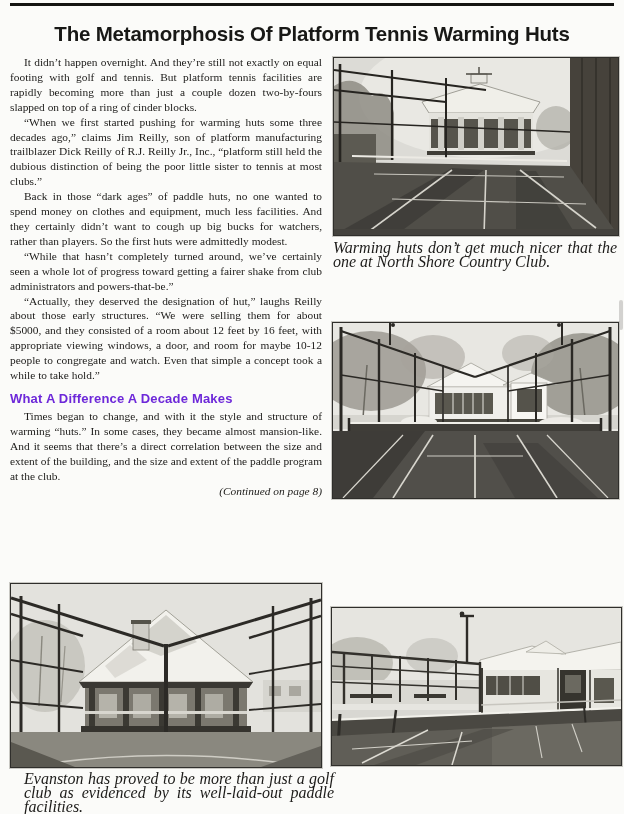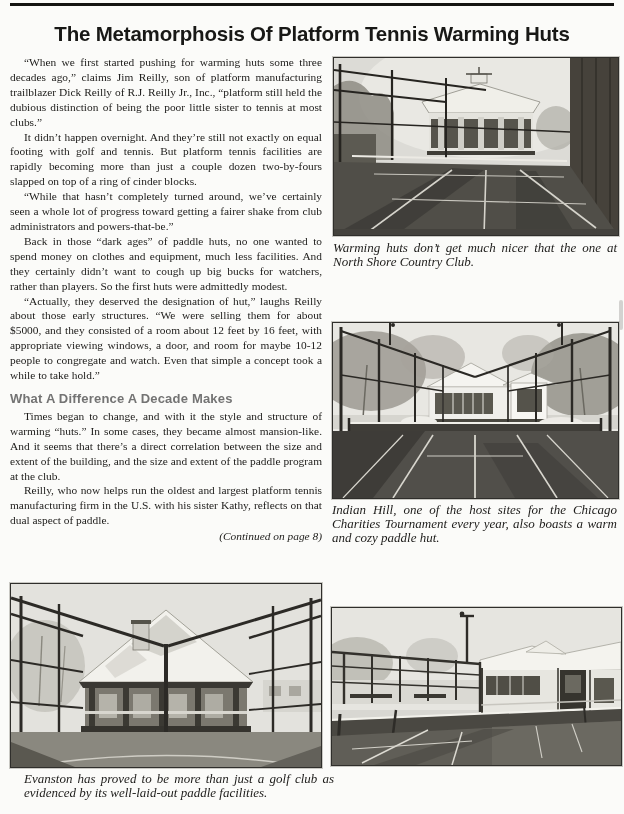--- a/index.html
+++ b/index.html
@@ -14,55 +14,54 @@
     position:absolute;left:0;top:22px;width:624px;text-align:center;
     font-family:"Liberation Sans",sans-serif;font-weight:bold;font-size:20.5px;
     letter-spacing:-0.2px;color:#181816;margin:0;
   }
   .left-col{position:absolute;left:10px;top:55px;width:312px;}
   .left-col p{
     margin:0;font-size:11.4px;line-height:14.9px;text-align:justify;text-indent:14px;
   }
   .subheading{
     font-family:"Liberation Sans",sans-serif;font-weight:bold;font-size:13px;
-    margin:8px 0 3px 0;letter-spacing:0.2px;color:#737373;
+    margin:8px 0 3px 0;letter-spacing:0.2px;color:#6d28d9;
   }
   .continued{
     text-align:right !important;font-style:italic;text-indent:0 !important;
     font-size:11.2px;margin-top:1px !important;
   }
   .photo{
     position:absolute;border:1px solid #2f2e2b;background:#d8d7d2;
     box-shadow:0 0 0 1px #c9c8c3;
   }
   .photo svg{display:block;width:100%;height:100%;}
   .caption{
-    position:absolute;font-style:italic;font-size:13px;line-height:13.8px;
+    position:absolute;font-style:italic;font-size:16px;line-height:13.8px;
     text-align:justify;color:#1d1c1a;margin:0;
   }
   .smudge{position:absolute;background:#b9b8b4;border-radius:2px;opacity:.6;}
 </style>
 </head>
 <body>
 
 <div class="page">
 
   <div class="top-rule"></div>
 
   <h1 class="title">The Metamorphosis Of Platform Tennis Warming Huts</h1>
 
   <div class="left-col">
+    <p>It didn’t happen overnight. And they’re still not exactly on equal footing with golf and tennis. But platform tennis facilities are rapidly becoming more than just a couple dozen two-by-fours slapped on top of a ring of cinder blocks.</p>
     <p>“When we first started pushing for warming huts some three decades ago,” claims Jim Reilly, son of platform manufacturing trailblazer Dick Reilly of R.J. Reilly Jr., Inc., “platform still held the dubious distinction of being the poor little sister to tennis at most clubs.”</p>
-    <p>It didn’t happen overnight. And they’re still not exactly on equal footing with golf and tennis. But platform tennis facilities are rapidly becoming more than just a couple dozen two-by-fours slapped on top of a ring of cinder blocks.</p>
+    <p>Back in those “dark ages” of paddle huts, no one wanted to spend money on clothes and equipment, much less facilities. And they certainly didn’t want to cough up big bucks for watchers, rather than players. So the first huts were admittedly modest.</p>
     <p>“While that hasn’t completely turned around, we’ve certainly seen a whole lot of progress toward getting a fairer shake from club administrators and powers-that-be.”</p>
-    <p>Back in those “dark ages” of paddle huts, no one wanted to spend money on clothes and equipment, much less facilities. And they certainly didn’t want to cough up big bucks for watchers, rather than players. So the first huts were admittedly modest.</p>
     <p>“Actually, they deserved the designation of hut,” laughs Reilly about those early structures. “We were selling them for about $5000, and they consisted of a room about 12 feet by 16 feet, with appropriate viewing windows, a door, and room for maybe 10-12 people to congregate and watch. Even that simple a concept took a while to take hold.”</p>
     <div class="subheading">What A Difference A Decade Makes</div>
     <p>Times began to change, and with it the style and structure of warming “huts.” In some cases, they became almost mansion-like. And it seems that there’s a direct correlation between the size and extent of the building, and the size and extent of the paddle program at the club.</p>
-    <p>Reilly, who now helps run the oldest and largest platform tennis manufacturing firm in the U.S. with his sister Kathy, reflects on that dual aspect of paddle.</p>
     <p class="continued">(Continued on page 8)</p>
   </div>
 
   <figure class="photo" style="left:333px;top:57px;width:284px;height:177px;margin:0;">
     <svg viewBox="0 0 284 177" preserveAspectRatio="none">
       <rect width="284" height="112" fill="#dcdbd6"></rect>
       <ellipse cx="150" cy="38" rx="125" ry="62" fill="#e9e8e3"></ellipse>
       <path d="M0,28 Q22,14 38,38 Q54,28 60,55 L60,102 L0,102 Z" fill="#8e8c84" opacity="0.85"></path>
       <rect x="0" y="76" width="42" height="30" fill="#5c5a52"></rect>
       <ellipse cx="222" cy="70" rx="20" ry="22" fill="#a5a39b" opacity="0.6"></ellipse>
@@ -158,21 +157,20 @@
       <polygon points="0,108 92,108 40,175 0,175" fill="#3e3c38"></polygon>
       <polygon points="150,120 205,120 265,175 182,175" fill="#403e3a" opacity="0.6"></polygon>
       <line x1="142" y1="112" x2="142" y2="175" stroke="#d8d6ce" stroke-width="1.8"></line>
       <line x1="100" y1="112" x2="60" y2="175" stroke="#d8d6ce" stroke-width="1.6"></line>
       <line x1="184" y1="112" x2="224" y2="175" stroke="#d8d6ce" stroke-width="1.6"></line>
       <line x1="70" y1="112" x2="10" y2="175" stroke="#d8d6ce" stroke-width="1.2"></line>
       <line x1="214" y1="112" x2="275" y2="175" stroke="#d8d6ce" stroke-width="1.2"></line>
       <line x1="94" y1="133" x2="190" y2="133" stroke="#cdcbc3" stroke-width="1.2"></line>
     </svg>
   </figure>
-  <p class="caption" style="left:332px;top:503px;width:285px;">Indian Hill, one of the host sites for the Chicago Charities Tournament every year, also boasts a warm and cozy paddle hut.</p>
 
   <figure class="photo" style="left:10px;top:583px;width:310px;height:183px;margin:0;">
     <svg viewBox="0 0 310 183" preserveAspectRatio="none">
       <rect width="310" height="152" fill="#e3e2dd"></rect>
       <ellipse cx="34" cy="82" rx="40" ry="46" fill="#b0aea6" opacity="0.5"></ellipse>
       <line x1="28" y1="122" x2="31" y2="52" stroke="#8a887f" stroke-width="1.4"></line>
       <line x1="50" y1="118" x2="54" y2="62" stroke="#96948b" stroke-width="1.2"></line>
       <rect x="252" y="96" width="58" height="32" fill="#d6d5cf"></rect>
       <rect x="258" y="102" width="12" height="10" fill="#a9a79f"></rect>
       <rect x="278" y="102" width="12" height="10" fill="#a9a79f"></rect>

